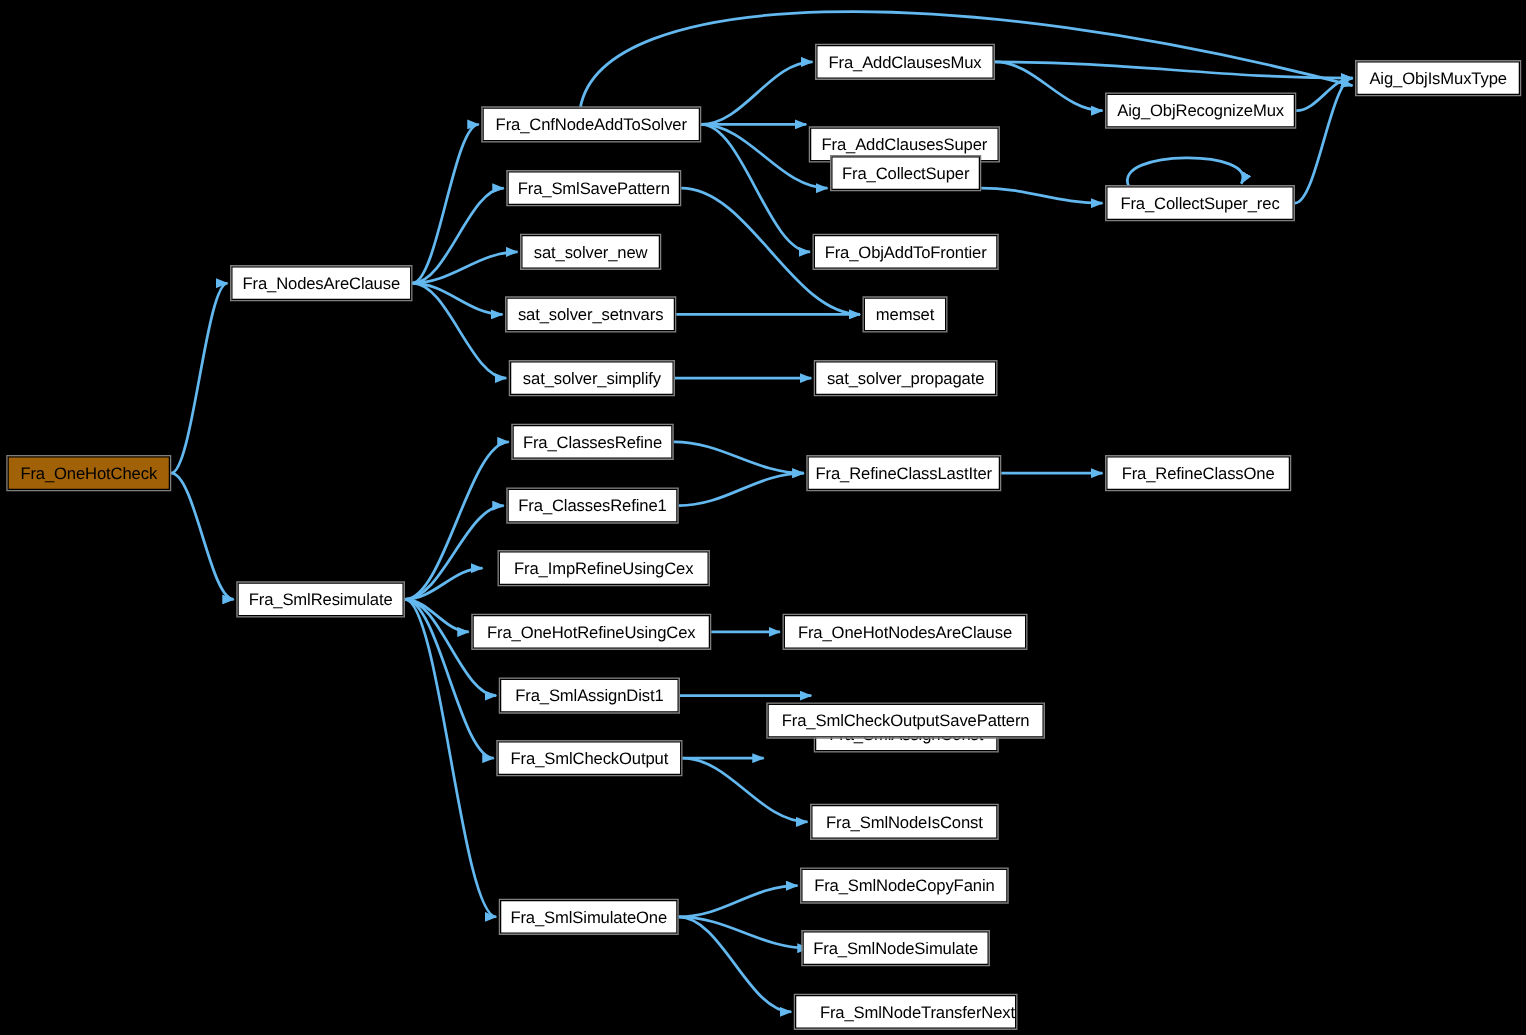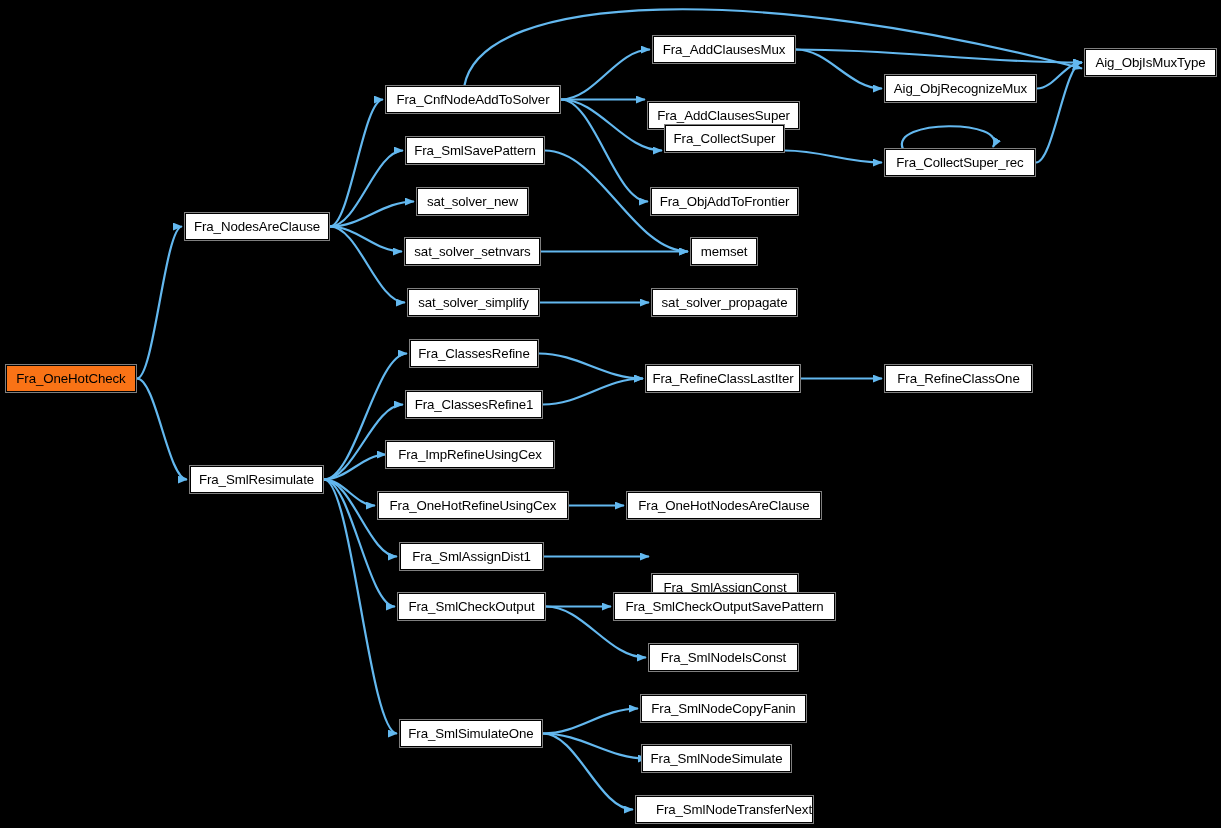--- a/index.html
+++ b/index.html
@@ -14,21 +14,21 @@
     outline:1px solid #7f7f7f;
     color:#000;
     font-size:13.3px;
     line-height:1;
     display:flex;
     align-items:center;
     justify-content:center;
     white-space:nowrap;
     letter-spacing:-0.1px;
   }
-  .node.root{background:#f97316;}
+  .node.root{background:#a16207;}
   .node span{pointer-events:none;}
 </style>
 </head>
 <body>
 
 <div id="canvas">
   <svg class="edges" viewBox="0 0 1221 828">
     <defs>
       <marker id="ah" markerWidth="10" markerHeight="8" refX="9.2" refY="4" orient="auto" markerUnits="userSpaceOnUse">
         <path d="M0,0 L10,4 L0,8 z" fill="#63b8ef"></path>
@@ -99,21 +99,21 @@
       </div>
       <div class="node" style="left: 408px; top: 289px; width: 131px; height: 27px;">
         <span>sat_solver_simplify</span>
       </div>
       <div class="node" style="left: 410px; top: 340px; width: 128px; height: 27px;">
         <span>Fra_ClassesRefine</span>
       </div>
       <div class="node" style="left: 406px; top: 391px; width: 136px; height: 27px;">
         <span>Fra_ClassesRefine1</span>
       </div>
-      <div class="node" style="left: 386px; top: 441px; width: 168px; height: 27px;">
+      <div class="node" style="left: 399px; top: 441px; width: 168px; height: 27px;">
         <span>Fra_ImpRefineUsingCex</span>
       </div>
       <div class="node" style="left: 378px; top: 492px; width: 190px; height: 27px;">
         <span>Fra_OneHotRefineUsingCex</span>
       </div>
       <div class="node" style="left: 400px; top: 543px; width: 143px; height: 27px;">
         <span>Fra_SmlAssignDist1</span>
       </div>
       <div class="node" style="left: 398px; top: 593px; width: 147px; height: 27px;">
         <span>Fra_SmlCheckOutput</span>
@@ -141,21 +141,21 @@
       </div>
       <div class="node" style="left: 646px; top: 365px; width: 154px; height: 27px;">
         <span>Fra_RefineClassLastIter</span>
       </div>
       <div class="node" style="left: 627px; top: 492px; width: 194px; height: 27px;">
         <span>Fra_OneHotNodesAreClause</span>
       </div>
       <div class="node" style="left: 652px; top: 574px; width: 146px; height: 27px;">
         <span>Fra_SmlAssignConst</span>
       </div>
-      <div class="node" style="left: 614px; top: 593px; width: 221px; height: 27px;">
+      <div class="node" style="left: 614px; top: 563px; width: 221px; height: 27px;">
         <span>Fra_SmlCheckOutputSavePattern</span>
       </div>
       <div class="node" style="left: 649px; top: 644px; width: 149px; height: 27px;">
         <span>Fra_SmlNodeIsConst</span>
       </div>
       <div class="node" style="left: 641px; top: 695px; width: 165px; height: 27px;">
         <span>Fra_SmlNodeCopyFanin</span>
       </div>
       <div class="node" style="left: 642px; top: 745px; width: 149px; height: 27px;">
         <span>Fra_SmlNodeSimulate</span>

